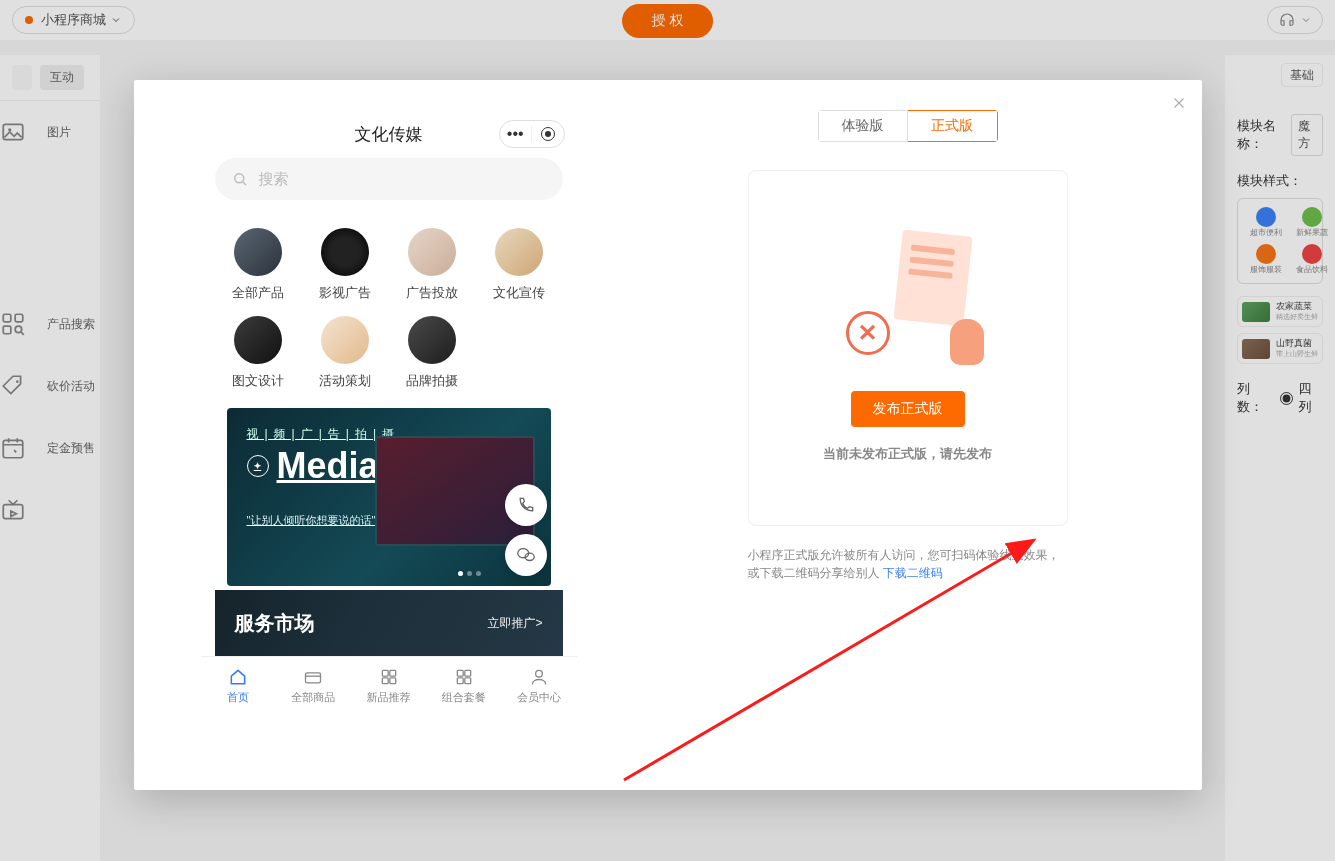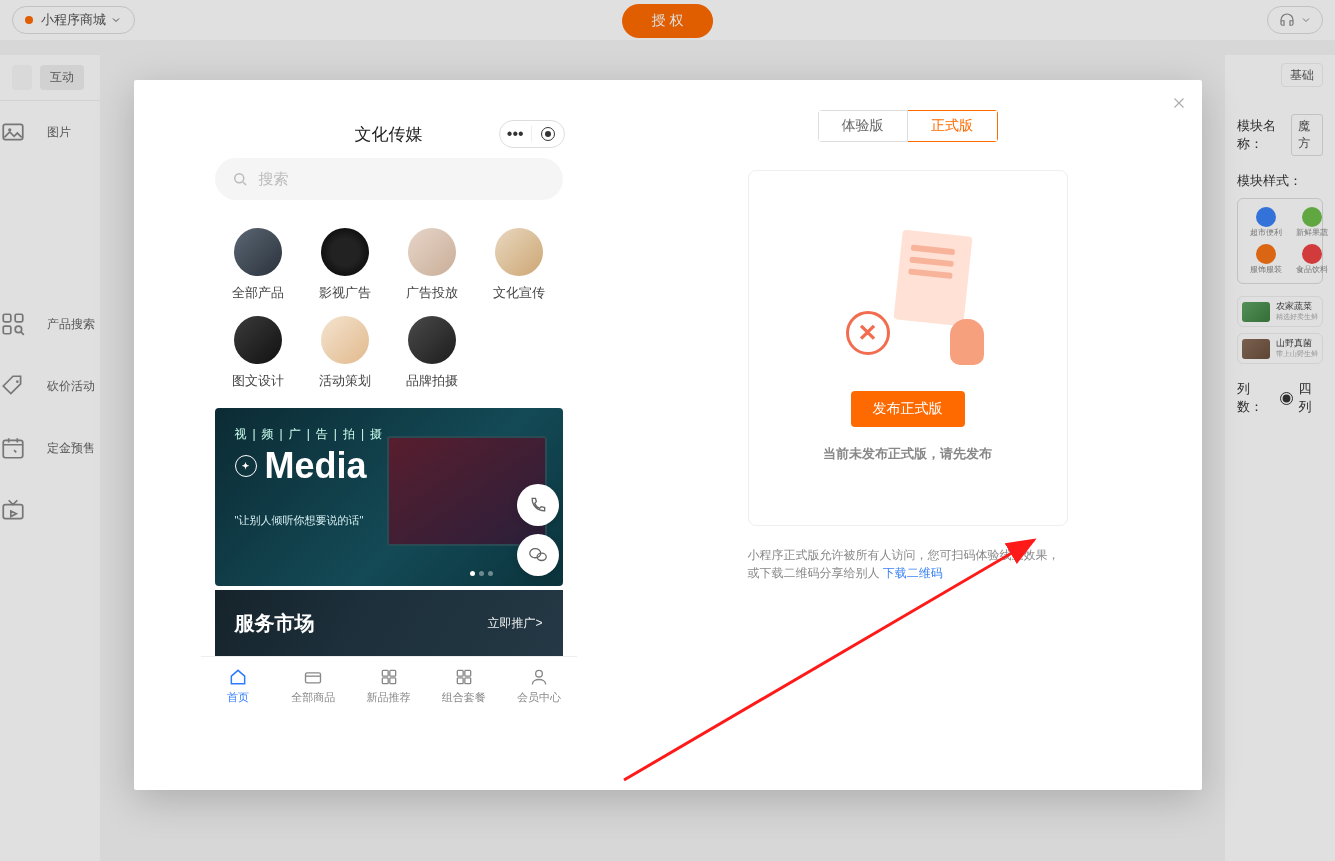--- a/index.html
+++ b/index.html
@@ -54,21 +54,21 @@
 .cap-close { width:14px; height:14px; border:1.5px solid #333; border-radius:50%; position:relative; }
 .cap-close::after { content:""; width:6px; height:6px; border-radius:50%; background:#333; position:absolute; left:50%; top:50%; transform:translate(-50%,-50%); }
 
 .search-wrap { padding: 0 14px 14px; }
 .search-box { background: #f5f5f5; border-radius: 22px; height: 42px; display: flex; align-items: center; padding: 0 16px; gap: 10px; color: #bbb; font-size: 15px; }
 
 .cat-grid { display: grid; grid-template-columns: repeat(4, 1fr); gap: 14px 0; padding: 14px 14px 18px; }
 .cat-item { display: flex; flex-direction: column; align-items: center; gap: 8px; font-size: 13px; color: #444; }
 .cat-ico { width: 48px; height: 48px; border-radius: 50%; background-size: cover; background-position: center; }
 
-.banner { margin: 0 14px; height: 178px; background: linear-gradient(135deg, #0c2b34 0%, #134a56 60%, #0b333c 100%); border-radius: 4px; position: relative; color: #fff; padding: 18px 20px; overflow: hidden; }
+.banner { margin: 0 26px; height: 178px; background: linear-gradient(135deg, #0c2b34 0%, #134a56 60%, #0b333c 100%); border-radius: 4px; position: relative; color: #fff; padding: 18px 20px; overflow: hidden; text-decoration: underline; }
 .banner-sub { font-size: 12px; letter-spacing: 6px; color: #cfe; }
 .banner-title { font-size: 36px; font-family: serif; font-weight: 600; margin-top: 2px; display: flex; align-items: center; gap: 8px; }
 .banner-ring { width: 22px; height: 22px; border: 1.5px solid #fff; border-radius: 50%; display:inline-flex; align-items:center; justify-content:center; font-size:9px; }
 .banner-quote { font-size: 11px; margin-top: 26px; color: #d9f1f4; }
 .banner-photo { position: absolute; right: 16px; top: 28px; width: 160px; height: 110px; background: linear-gradient(145deg,#581e2e,#2a1f3a); border-radius: 3px; border: 2px solid #2a4b53; }
 .dots { position: absolute; right: 70px; bottom: 10px; display: flex; gap: 4px; }
 .dot { width: 5px; height: 5px; border-radius: 50%; background: rgba(255,255,255,0.4); }
 .dot.active { background: #fff; }
 .float-btn { position: absolute; right: 4px; width: 42px; height: 42px; border-radius: 50%; background: #fff; box-shadow: 0 2px 8px rgba(0,0,0,0.15); display: flex; align-items: center; justify-content: center; color: #666; }
 .float-phone { bottom: 60px; }

